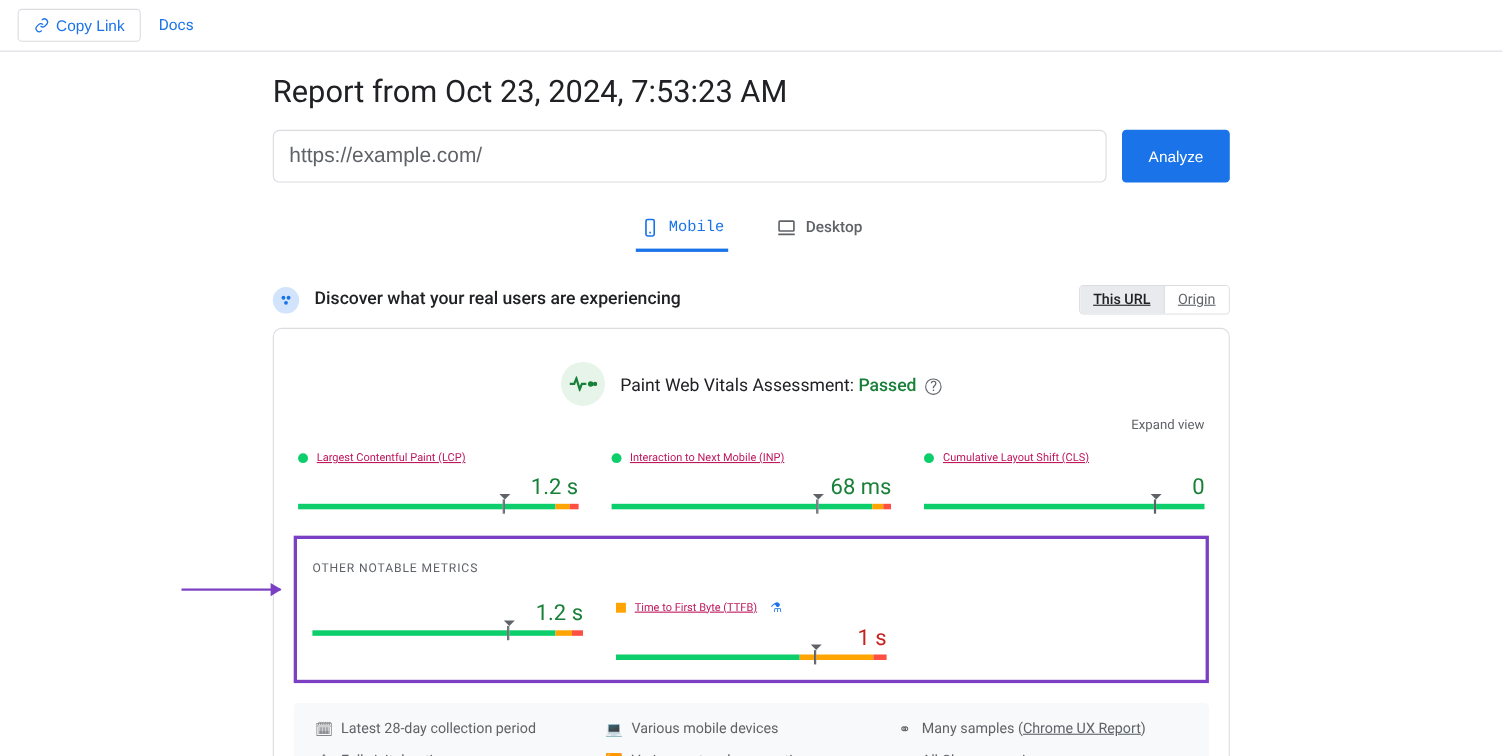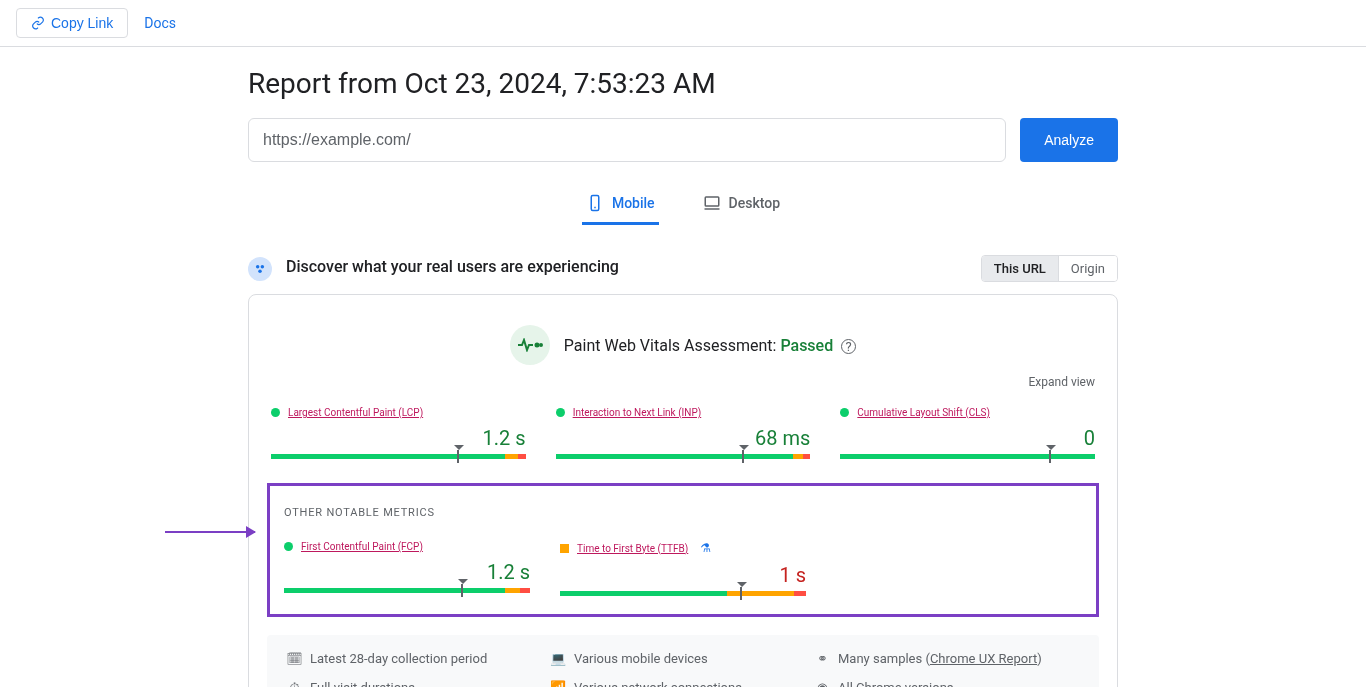--- a/index.html
+++ b/index.html
@@ -7,32 +7,32 @@
 .header { display: flex; align-items: center; justify-content: space-between; padding: 8px 16px; border-bottom: 1px solid #dadce0; }
 .header-left { display: flex; align-items: center; gap: 10px; }
 .logo-icon { width: 24px; height: 24px; }
 .brand { font-size: 20px; color: #5f6368; font-weight: 400; }
 .header-right { display: flex; align-items: center; gap: 16px; }
 .copy-link-btn { display: flex; align-items: center; gap: 6px; border: 1px solid #dadce0; border-radius: 4px; padding: 6px 14px; background: #fff; color: #1a73e8; font-size: 14px; cursor: pointer; }
 .docs-link { color: #1a73e8; font-size: 14px; cursor: pointer; }
 .container { max-width: 870px; margin: 0 auto; padding: 20px 0; }
 .report-title { font-size: 28px; font-weight: 400; color: #202124; margin-bottom: 18px; }
 .url-row { display: flex; gap: 14px; margin-bottom: 22px; }
-.url-input { flex: 1; border: 1px solid #dadce0; border-radius: 6px; padding: 12px 14px; font-size: 16px; color: #5f6368; }
+.url-input { flex: 1; border: 1px solid #dadce0; border-radius: 6px; padding: 12px 14px; font-size: 19px; color: #5f6368; }
 .analyze-btn { background: #1a73e8; color: #fff; border: none; border-radius: 4px; padding: 12px 24px; font-size: 14px; font-weight: 500; cursor: pointer; }
 .tabs { display: flex; justify-content: center; gap: 40px; border-bottom: none; }
 .tab { display: flex; align-items: center; gap: 8px; padding: 10px 4px; font-size: 14px; color: #5f6368; cursor: pointer; border-bottom: 3px solid transparent; font-weight: 500; }
-.tab.active { color: #1a73e8; border-bottom-color: #1a73e8; }
+.tab.active { color: #1a73e8; border-bottom-color: #1a73e8; font-family: Liberation Mono, monospace; }
 .tab-icon { width: 18px; height: 18px; }
 .section-header { display: flex; align-items: center; justify-content: space-between; margin-top: 30px; margin-bottom: 12px; }
 .section-left { display: flex; gap: 14px; }
 .users-icon { width: 24px; height: 24px; background: #d2e3fc; border-radius: 50%; display: flex; align-items: center; justify-content: center; font-size: 12px; }
 .section-title { font-size: 16px; font-weight: 500; }
 .toggle { display: flex; border: 1px solid #dadce0; border-radius: 4px; overflow: hidden; font-size: 13px; }
-.toggle-btn { padding: 5px 12px; background: #fff; color: #5f6368; cursor: pointer; }
+.toggle-btn { padding: 5px 12px; background: #fff; color: #5f6368; cursor: pointer; text-decoration: underline; }
 .toggle-btn.active { background: #e8eaed; font-weight:500; color:#202124; }
 .toggle-btn:first-child { border-right: 1px solid #dadce0; }
 .card { border: 1px solid #dadce0; border-radius: 8px; padding: 30px 18px 18px; }
 .cwv-header { display: flex; align-items: center; justify-content: center; gap: 14px; margin-bottom: 10px; }
 .cwv-icon { width: 40px; height: 40px; background: #e6f4ea; border-radius: 50%; display: flex; align-items: center; justify-content: center; }
 .cwv-text { font-size: 16px; }
 .passed { color: #188038; font-weight: 500; }
 .help-icon { font-size: 13px; color: #5f6368; border: 1px solid #5f6368; border-radius: 50%; width: 15px; height: 15px; display: inline-flex; align-items: center; justify-content: center; margin-left: 4px; }
 .expand { text-align: right; font-size: 12px; color: #5f6368; cursor: pointer; margin-bottom: 18px; padding-right: 4px; }
 .metrics-grid { display: grid; grid-template-columns: 1fr 1fr 1fr; gap: 30px; padding: 0 4px; }
@@ -150,21 +150,21 @@
         <div class="bar">
           <div class="bar-seg g" style="width:92%"></div>
             <div class="bar-seg o" style="width:5%"></div>
             <div class="bar-seg r" style="width:3%"></div>
           <div class="marker" style="left:73%"></div>
         </div>
       </div>
       <div class="metric">
         <div class="metric-header">
           <span class="dot green"></span>
-          <span class="metric-name">Interaction to Next Link (INP)</span>
+          <span class="metric-name">Interaction to Next Mobile (INP)</span>
         </div>
         <div class="metric-value val-green">68 ms</div>
         <div class="bar">
           <div class="bar-seg g" style="width:93%"></div>
             <div class="bar-seg o" style="width:4%"></div>
             <div class="bar-seg r" style="width:3%"></div>
           <div class="marker" style="left:73%"></div>
         </div>
       </div>
       <div class="metric">
@@ -180,24 +180,20 @@
       </div>
     </div>
 
     <div class="divider"></div>
 
     <div class="highlight-box">
       <div class="arrow"></div>
       <div class="subsection-label">OTHER NOTABLE METRICS</div>
       <div class="metrics-grid-2">
         <div class="metric">
-          <div class="metric-header">
-            <span class="dot green"></span>
-            <span class="metric-name">First Contentful Paint (FCP)</span>
-          </div>
           <div class="metric-value val-green">1.2 s</div>
           <div class="bar">
             <div class="bar-seg g" style="width:90%"></div>
               <div class="bar-seg o" style="width:6%"></div>
               <div class="bar-seg r" style="width:4%"></div>
             <div class="marker" style="left:72%"></div>
           </div>
         </div>
         <div class="metric">
           <div class="metric-header">

